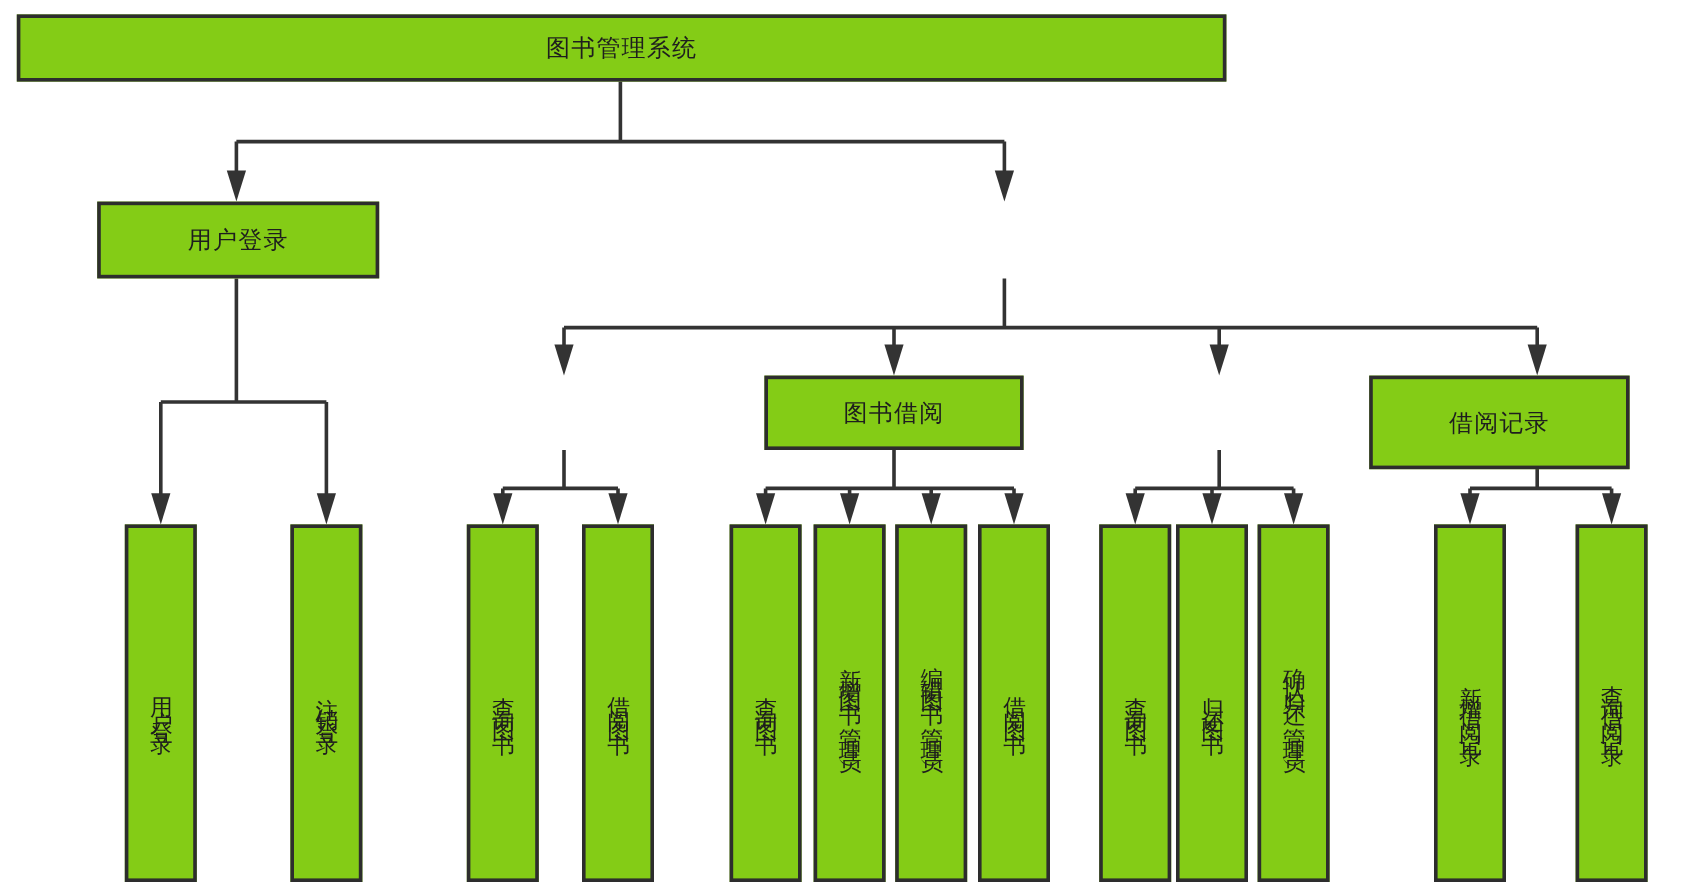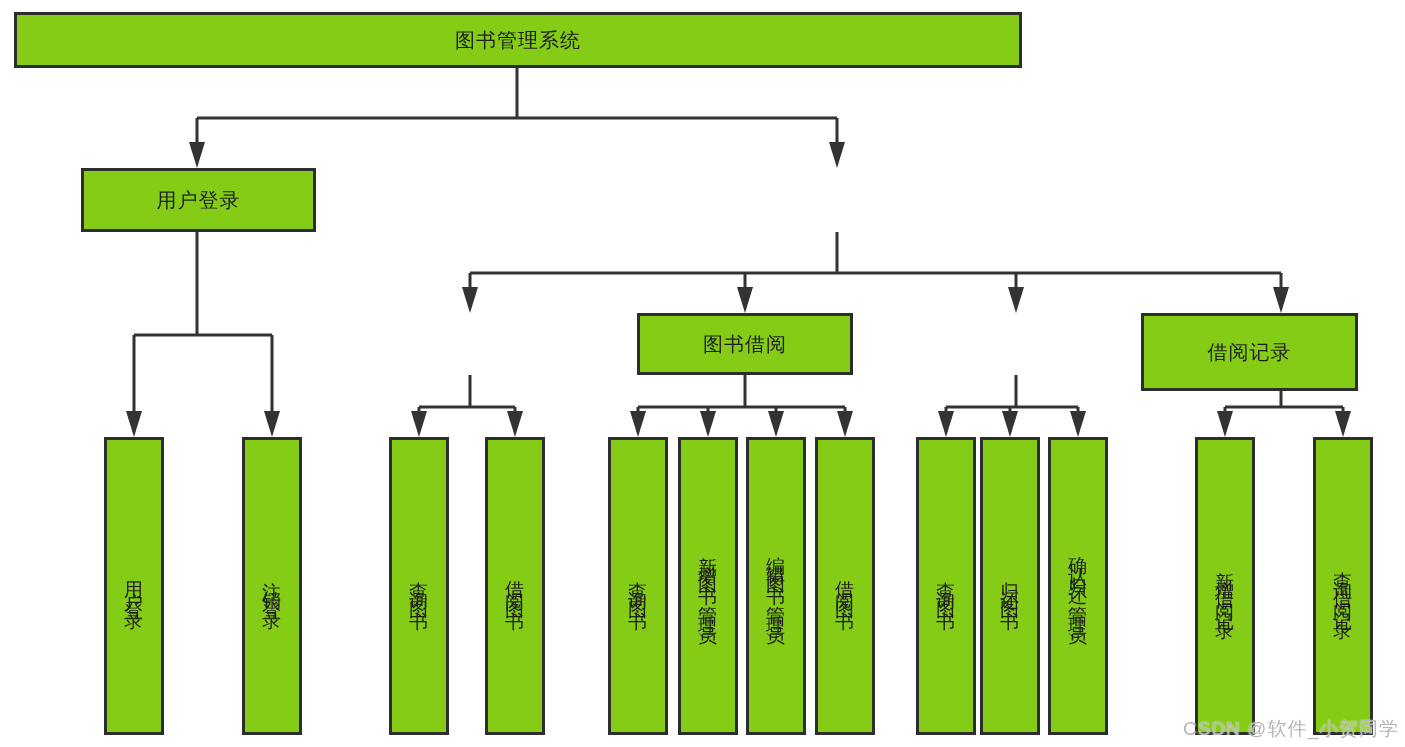--- a/index.html
+++ b/index.html
@@ -165,15 +165,14 @@
     <span>确认归还（管理员）</span>
   </div>
 
   <div class="node v-node" style="left:1195px; top:437px; width:60px; height:298px;">
     <span>新增借阅记录</span>
   </div>
   <div class="node v-node" style="left:1313px; top:437px; width:60px; height:298px;">
     <span>查询借阅记录</span>
   </div>
 
-  <div class="watermark">CSDN @软件_小贺同学</div>
 
 </div>
 
 </body></html>

